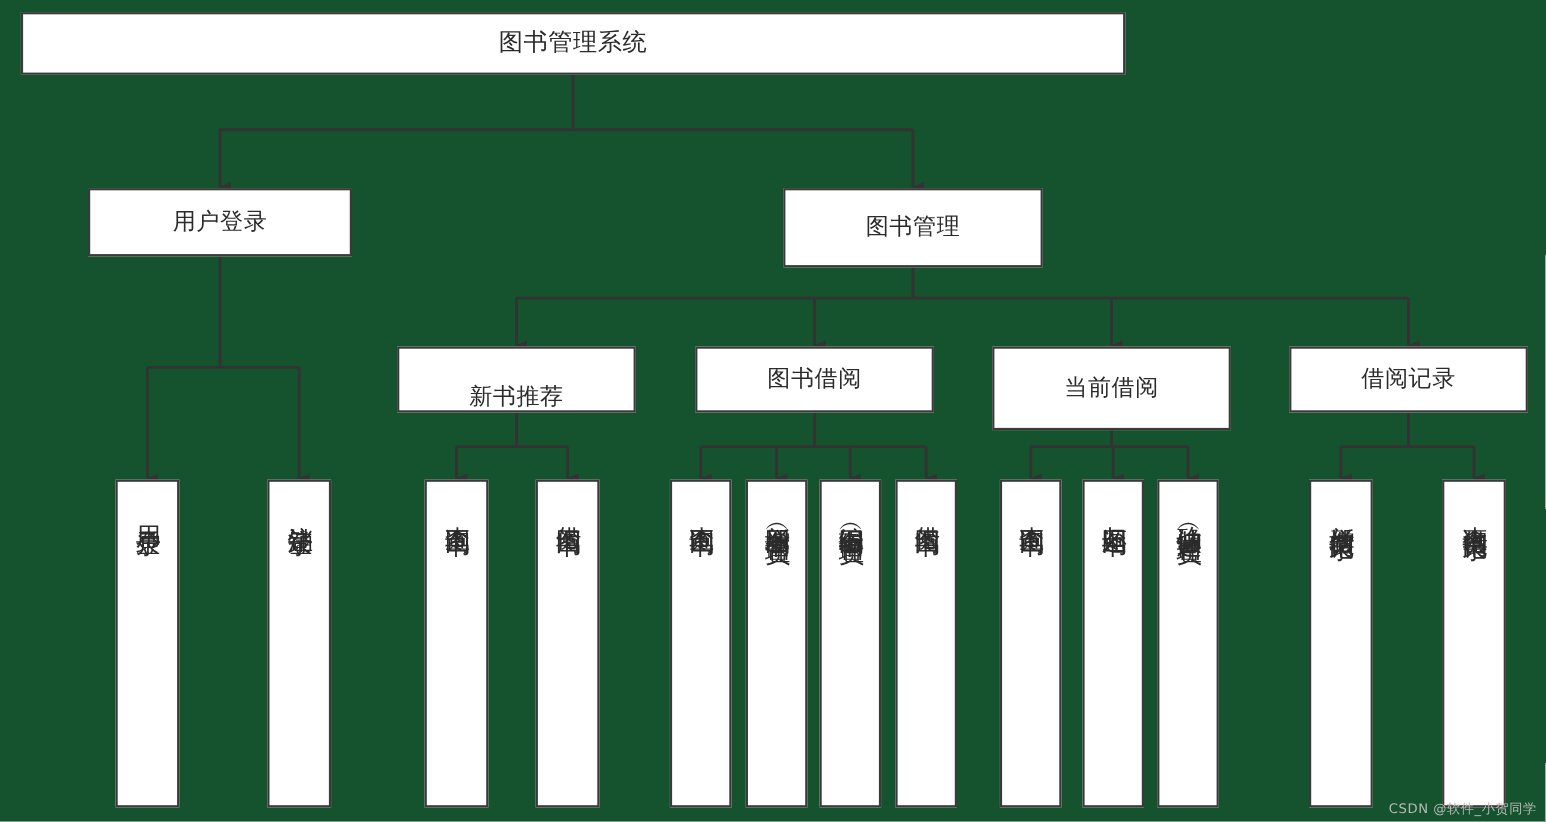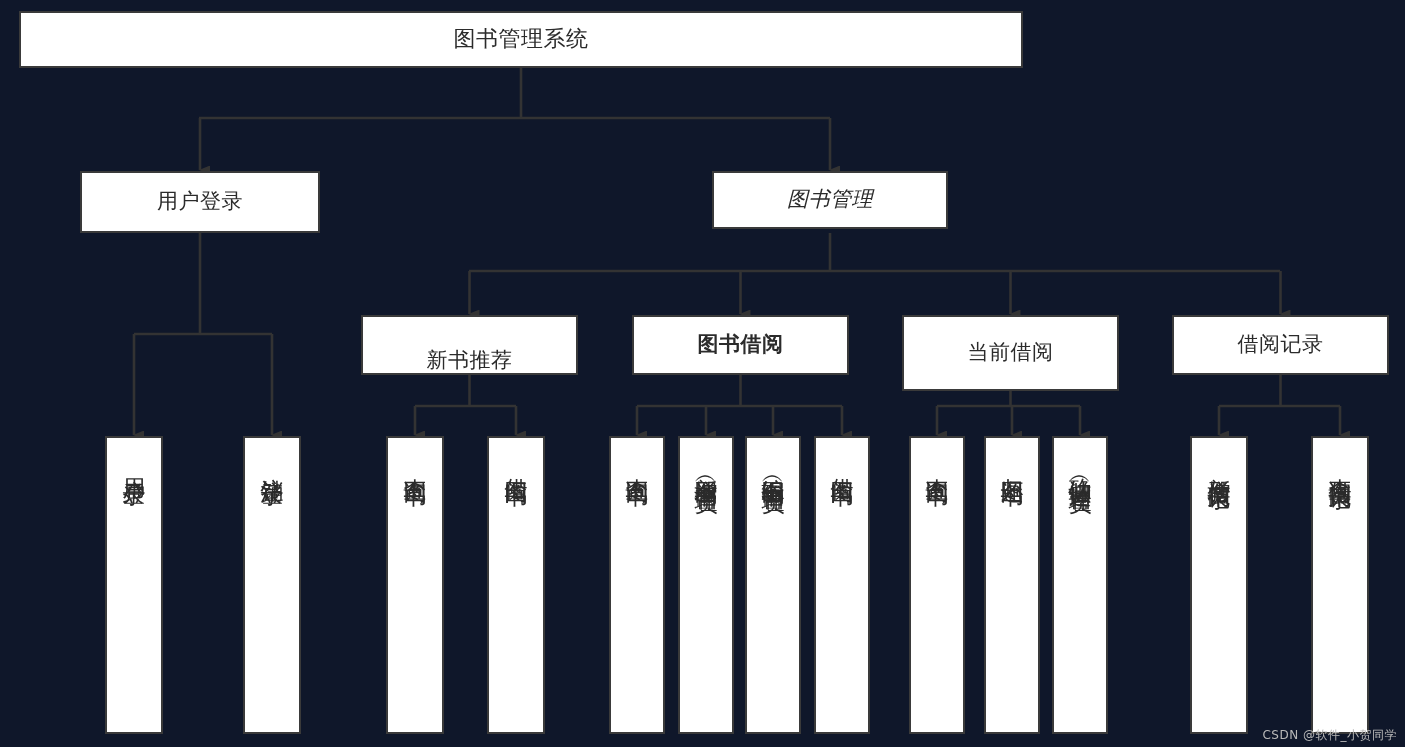--- a/index.html
+++ b/index.html
@@ -4,21 +4,21 @@
 <style>
   html, body {
     margin: 0;
     padding: 0;
     background: #ffffff;
   }
   #diagram-root {
     position: relative;
     width: 1405px;
     height: 747px;
-    background: #0f172a;
+    background: #14532d;
     font-family: "DejaVu Sans", "Liberation Sans", sans-serif;
     overflow: hidden;
   }
   #connector-layer {
     position: absolute;
     left: 0;
     top: 0;
     width: 1405px;
     height: 747px;
     pointer-events: none;
@@ -117,27 +117,27 @@
       </g>
   </svg>
 
   <div id="nodes-layer">
       <div class="node horizontal root" style="left: 19px; top: 11px; width: 1004px; height: 57px;">
         <span class="node-label">图书管理系统</span>
       </div>
       <div class="node horizontal" style="left: 80px; top: 171px; width: 240px; height: 62px;">
         <span class="node-label">用户登录</span>
       </div>
-      <div class="node horizontal" style="left: 712px; top: 171px; width: 236px; height: 58px; font-style: italic;">
+      <div class="node horizontal" style="left: 712px; top: 171px; width: 236px; height: 72px;">
         <span class="node-label">图书管理</span>
       </div>
       <div class="node horizontal" style="left: 361px; top: 315px; width: 217px; height: 60px; align-items: flex-end;">
         <span class="node-label">新书推荐</span>
       </div>
-      <div class="node horizontal" style="left: 632px; top: 315px; width: 217px; height: 60px; font-weight: bold;">
+      <div class="node horizontal" style="left: 632px; top: 315px; width: 217px; height: 60px;">
         <span class="node-label">图书借阅</span>
       </div>
       <div class="node horizontal" style="left: 902px; top: 315px; width: 217px; height: 76px;">
         <span class="node-label">当前借阅</span>
       </div>
       <div class="node horizontal" style="left: 1172px; top: 315px; width: 217px; height: 60px;">
         <span class="node-label">借阅记录</span>
       </div>
       <div class="node vertical" style="left: 105px; top: 436px; width: 58px; height: 298px;">
         <span class="node-label">用户登录</span>

